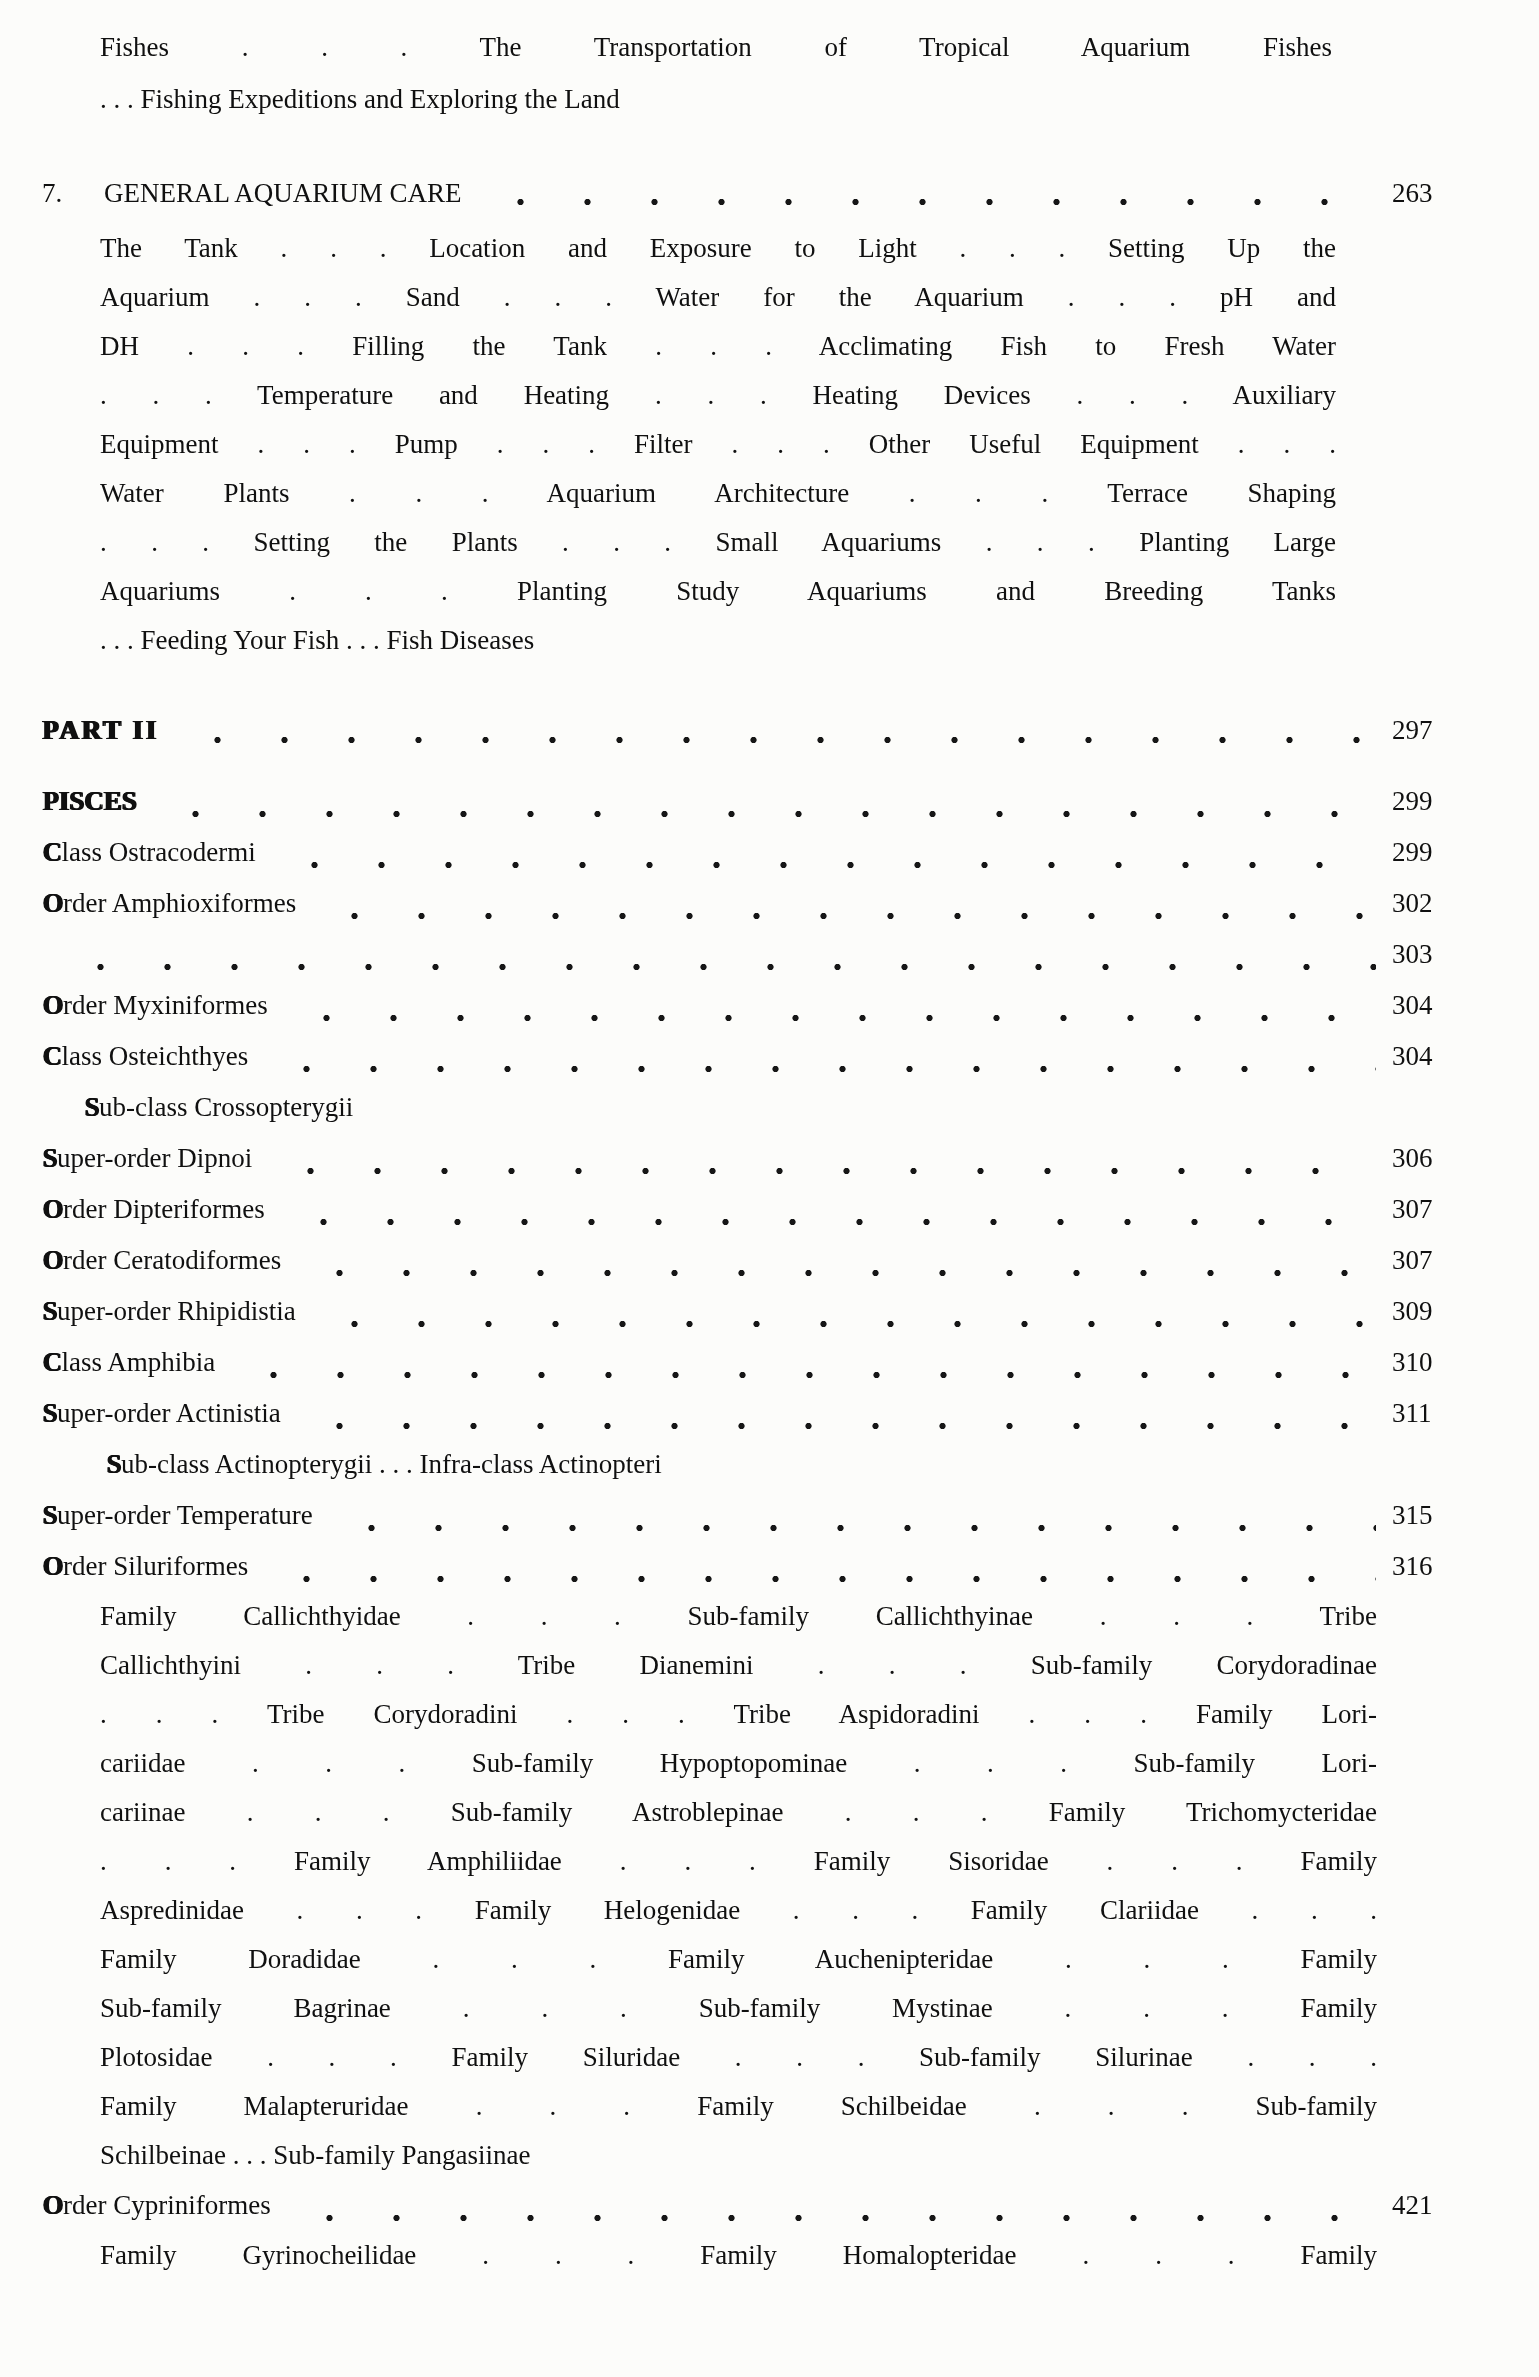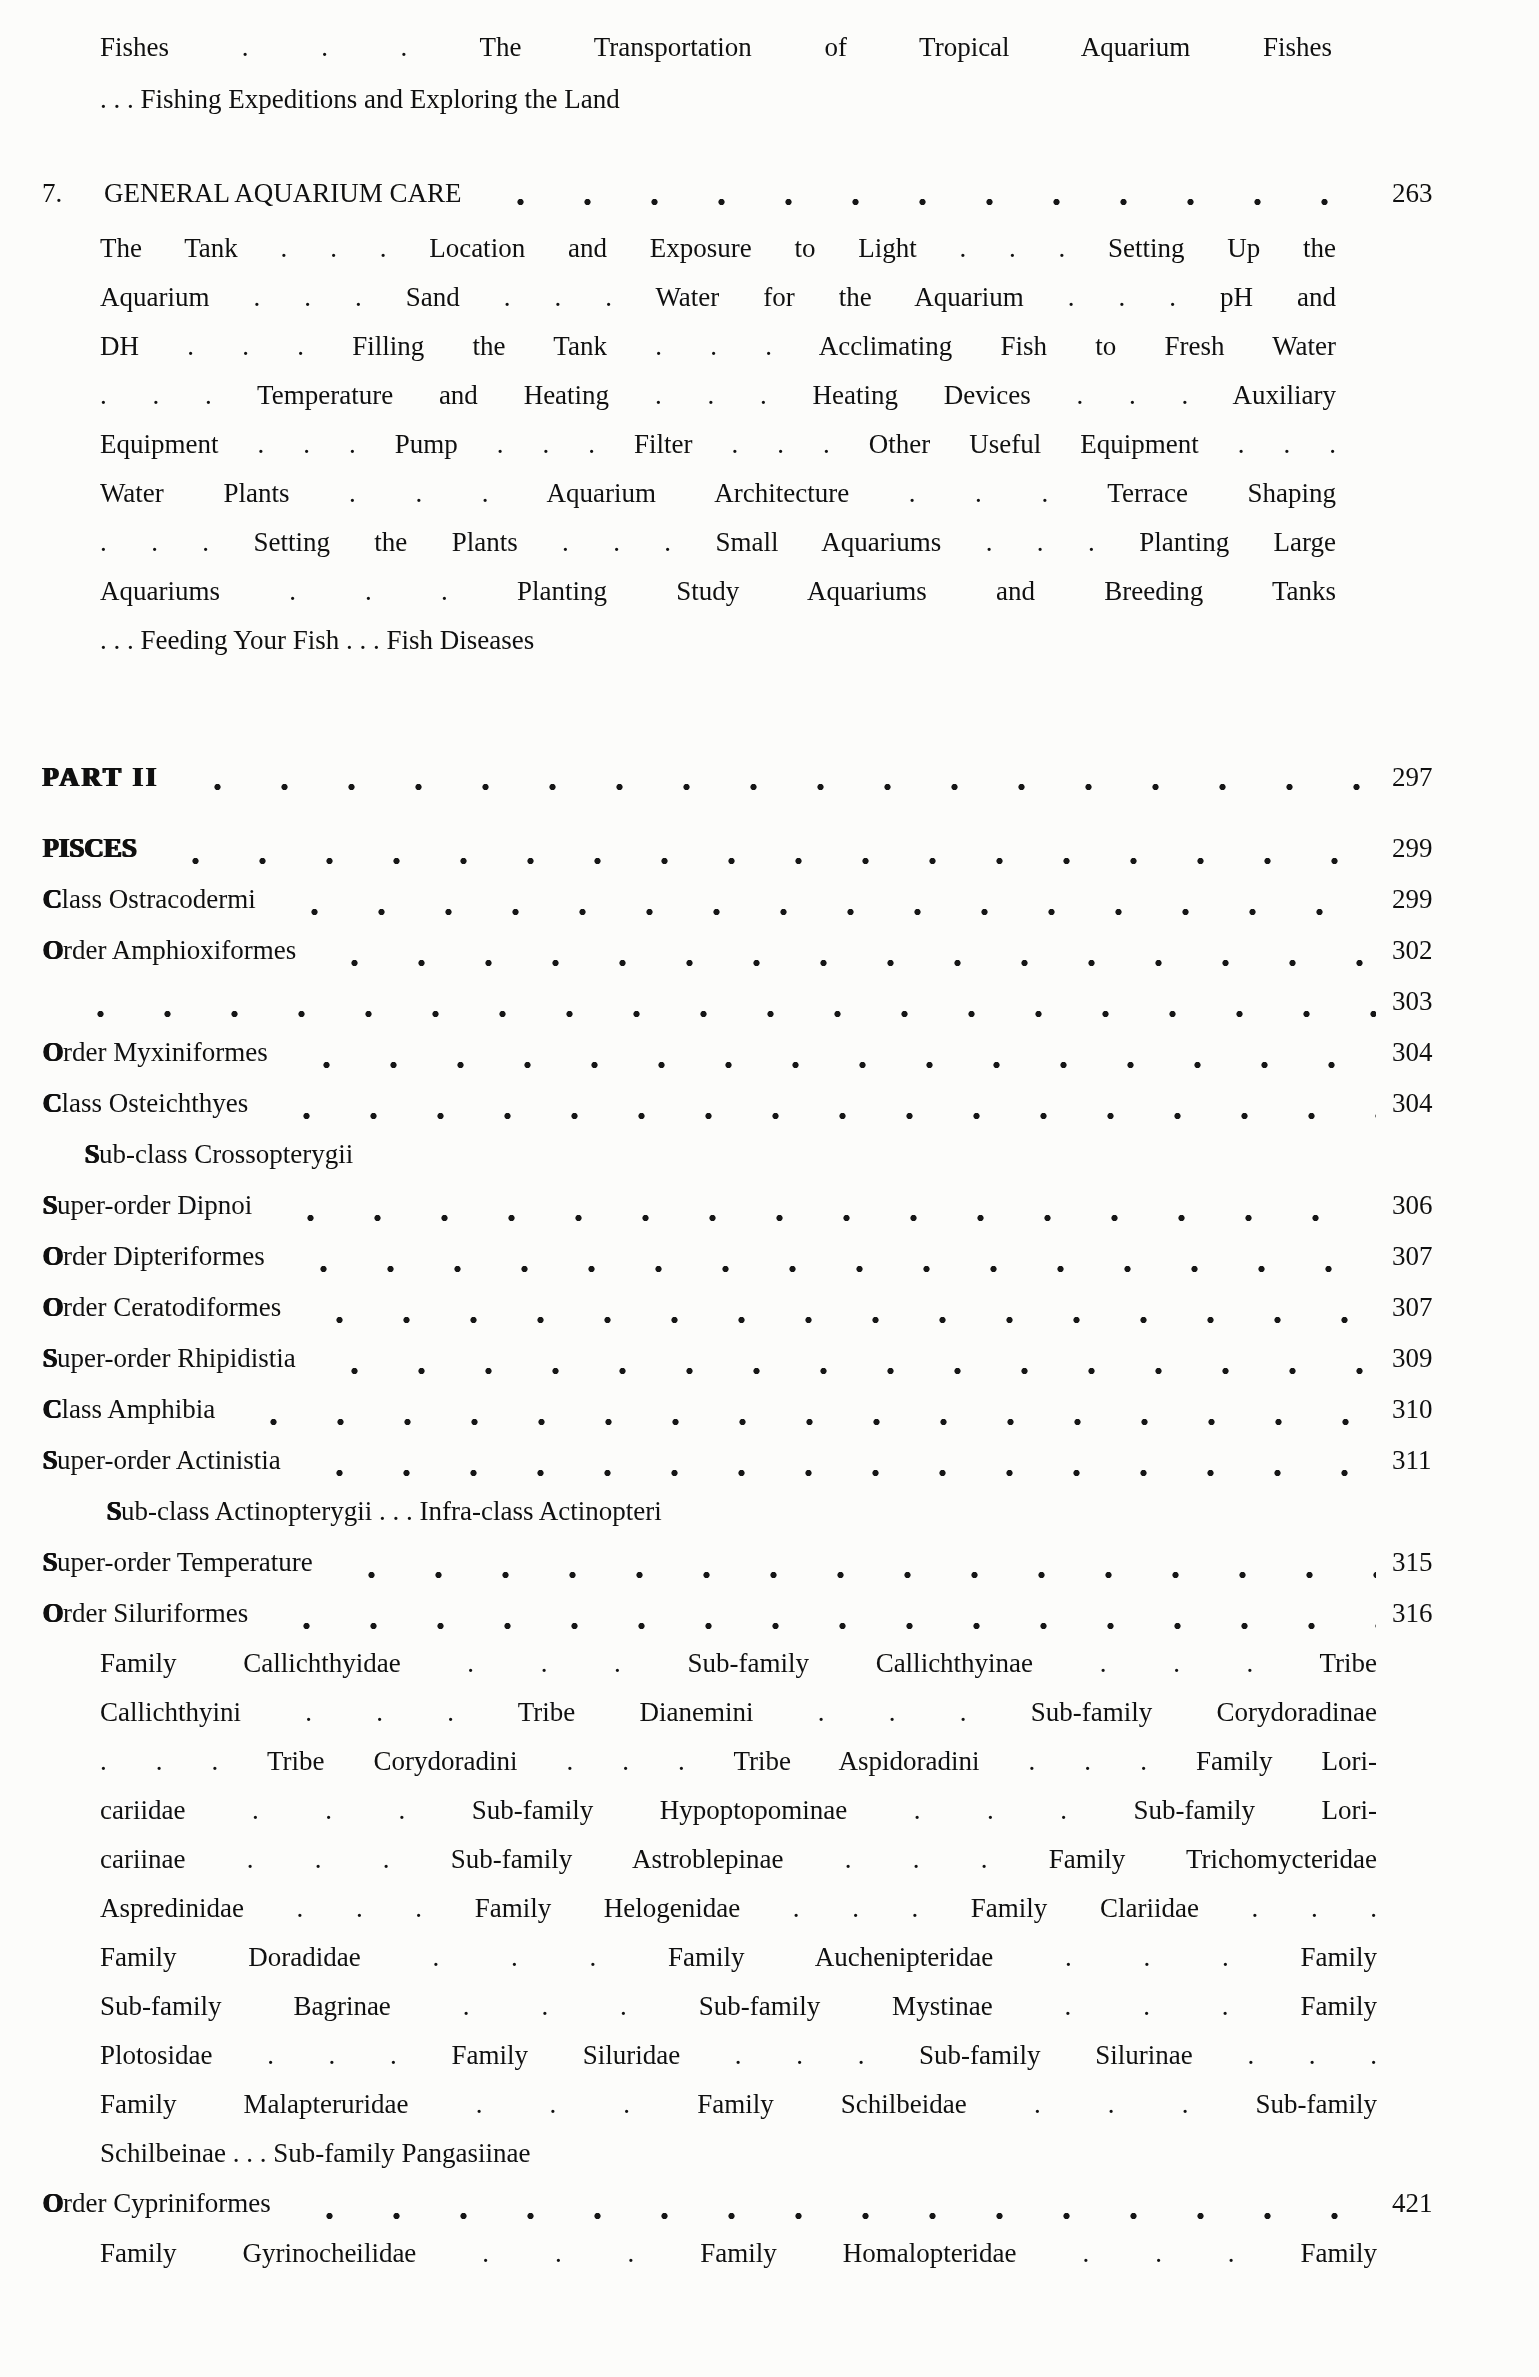--- a/index.html
+++ b/index.html
@@ -13,21 +13,21 @@
   
   .jline{ text-align:justify; text-align-last:justify; text-justify:inter-word; white-space:normal; }
   .jline.last{ text-align-last:left; }
 
   .top-block{ margin-left:58px; width:1232px; line-height:52px; margin-bottom:46px; }
 
   .row{ display:flex; align-items:baseline; width:1434px; line-height:51px; }
   .chapter-row{ line-height:44px; margin-bottom:8.9px; }
   .chap-num{ flex:0 0 62px; }
   .chap-title{ flex:0 0 auto; }
-  .chapter-desc{ margin-left:58px; width:1236px; line-height:49px; margin-bottom:89px; }
+  .chapter-desc{ margin-left:58px; width:1236px; line-height:49px; margin-bottom:42px; }
 
   .part-row{ line-height:46px; margin-bottom:23px; }
   .part-label{ letter-spacing:2.7px; }
 
   .entry-label{ display:block; flex:0 0 auto; }
   .entry-label::first-letter{ font-weight:bold; text-shadow:1.2px 0 0 currentColor, 0.6px 0 0 currentColor; }
   .fat{ font-weight:bold; text-shadow:1.3px 0 0 currentColor, -0.6px 0 0 currentColor; }
 
   .indent-1{ padding-left:42px; }
   .indent-2{ padding-left:64px; }
@@ -152,20 +152,21 @@
         <span class="entry-label">Order Siluriformes</span>
         <span class="leader"></span>
         <span class="pagenum">316</span>
       </div>
       <div class="desc">
         <div class="jline">Family Callichthyidae . . . Sub-family Callichthyinae . . . Tribe</div>
         <div class="jline">Callichthyini . . . Tribe Dianemini . . . Sub-family Corydoradinae</div>
         <div class="jline">. . . Tribe Corydoradini . . . Tribe Aspidoradini . . . Family Lori-</div>
         <div class="jline">cariidae . . . Sub-family Hypoptopominae . . . Sub-family Lori-</div>
         <div class="jline">cariinae . . . Sub-family Astroblepinae . . . Family Trichomycteridae</div>
+        <div class="jline">. . . Family Amphiliidae . . . Family Sisoridae . . . Family</div>
         <div class="jline">Aspredinidae . . . Family Helogenidae . . . Family Clariidae . . .</div>
         <div class="jline">Family Doradidae . . . Family Auchenipteridae . . . Family</div>
         <div class="jline">Sub-family Bagrinae . . . Sub-family Mystinae . . . Family</div>
         <div class="jline">Plotosidae . . . Family Siluridae . . . Sub-family Silurinae . . .</div>
         <div class="jline">Family Malapteruridae . . . Family Schilbeidae . . . Sub-family</div>
         <div class="jline last">Schilbeinae . . . Sub-family Pangasiinae</div>
       </div>
       <div class="row">
         <span class="entry-label">Order Cypriniformes</span>
         <span class="leader"></span>

